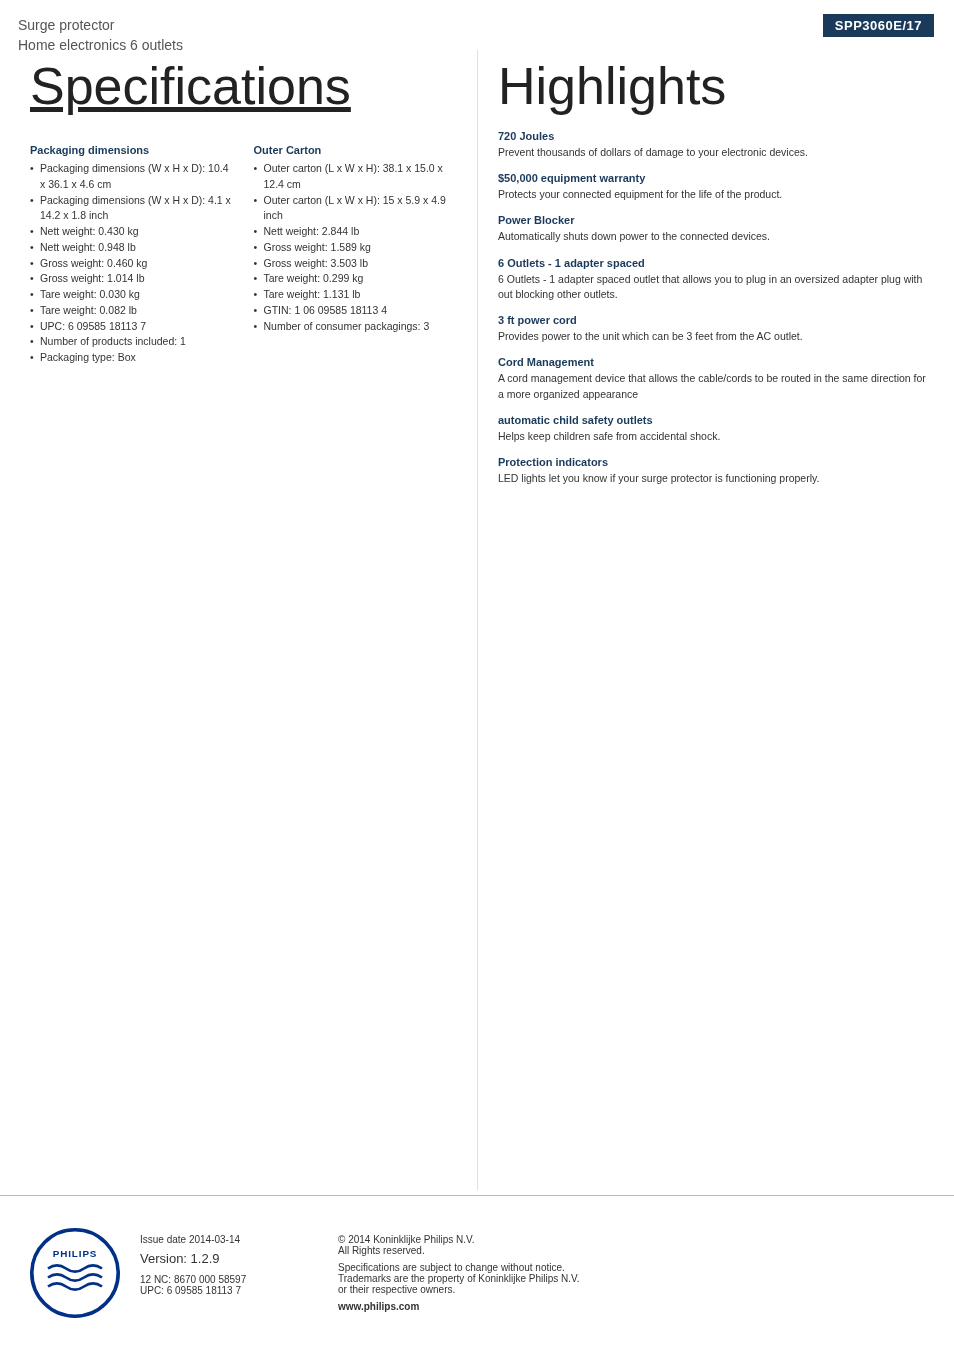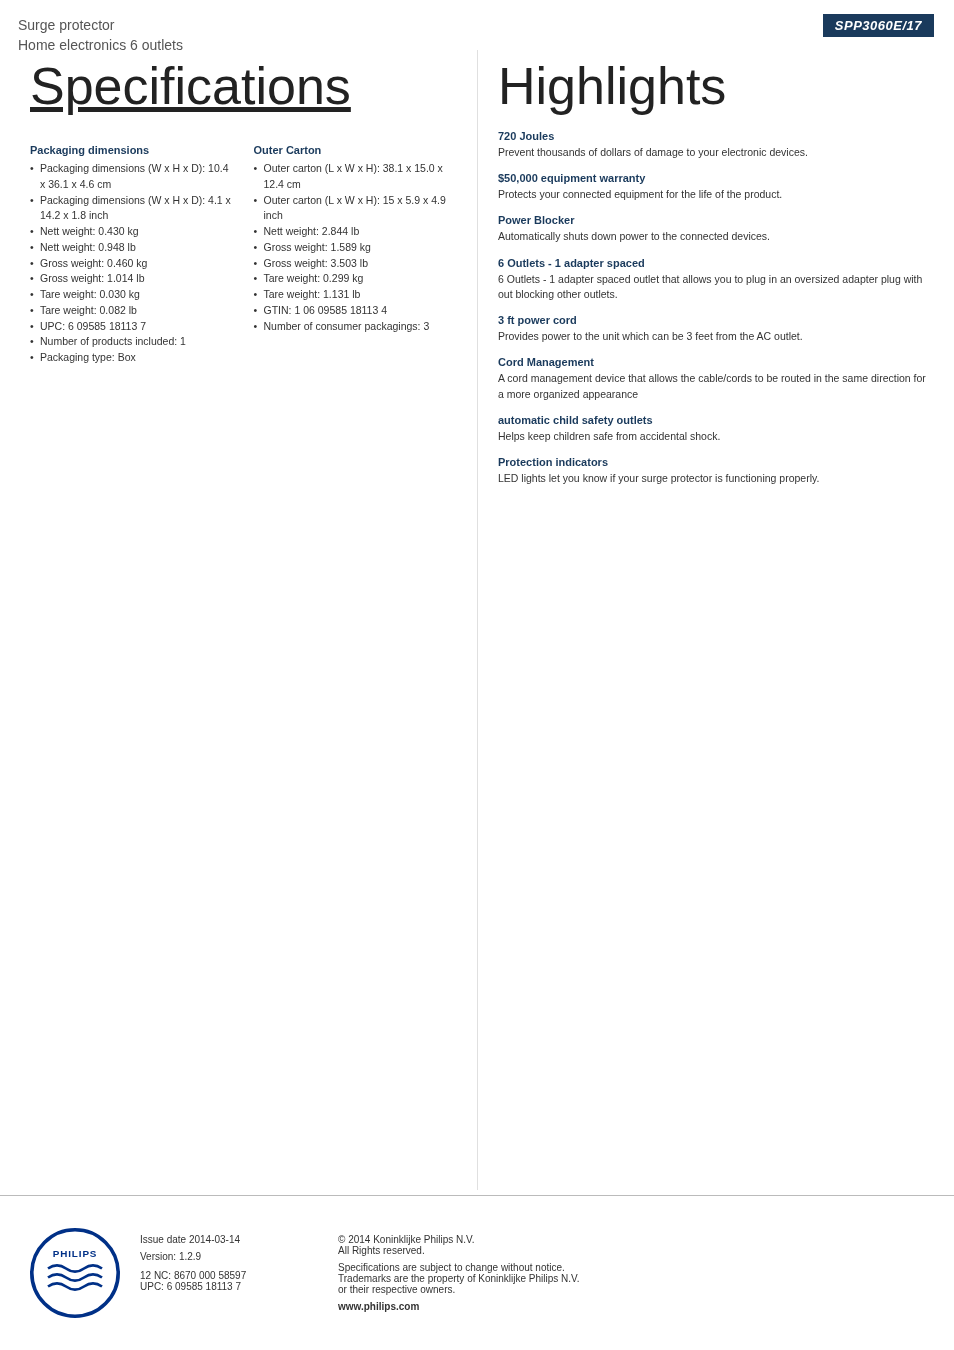--- a/index.html
+++ b/index.html
@@ -17,21 +17,20 @@
     .header-bar {
       position: absolute;
       top: 14px;
       right: 20px;
       background: #1a3a5c;
       color: #fff;
       padding: 4px 12px;
       font-size: 13px;
       font-weight: bold;
       letter-spacing: 0.5px;
-      font-style: italic;
     }
 
     
     .product-info {
       position: absolute;
       top: 16px;
       left: 18px;
       font-size: 14px;
       color: #555;
       line-height: 1.4;
@@ -262,21 +261,21 @@
       <path d="M20 45 Q30 38 40 45 Q50 52 60 45 Q70 38 80 45" stroke="#003087" stroke-width="3" fill="none"></path>
       <path d="M20 55 Q30 48 40 55 Q50 62 60 55 Q70 48 80 55" stroke="#003087" stroke-width="3" fill="none"></path>
       <path d="M20 65 Q30 58 40 65 Q50 72 60 65 Q70 58 80 65" stroke="#003087" stroke-width="3" fill="none"></path>
     </svg>
   </div>
 
   <div style="display:flex;flex-direction:column;gap:2px;flex:1;padding-left:10px;">
     <div style="display:flex;gap:38px;align-items:flex-start;">
       <div style="min-width:160px;">
         <div style="font-size:10px;color:#333;margin-bottom:6px;">Issue date 2014-03-14</div>
-        <div style="font-size:10px;color:#333;margin-bottom:8px;">Version: 1.2.9</div>
+        <div style="font-size:13px;color:#333;margin-bottom:8px;">Version: 1.2.9</div>
         <div style="font-size:10px;color:#333;">12 NC: 8670 000 58597</div>
         <div style="font-size:10px;color:#333;">UPC: 6 09585 18113 7</div>
       </div>
       <div>
         <div style="font-size:10px;color:#333;margin-bottom:6px;white-space:pre-line;">© 2014 Koninklijke Philips N.V.
 All Rights reserved.</div>
         <div style="font-size:10px;color:#333;white-space:pre-line;margin-bottom:6px;">Specifications are subject to change without notice.
 Trademarks are the property of Koninklijke Philips N.V.
 or their respective owners.</div>
         <div style="font-size:10px;font-weight:bold;color:#333;">www.philips.com</div>

